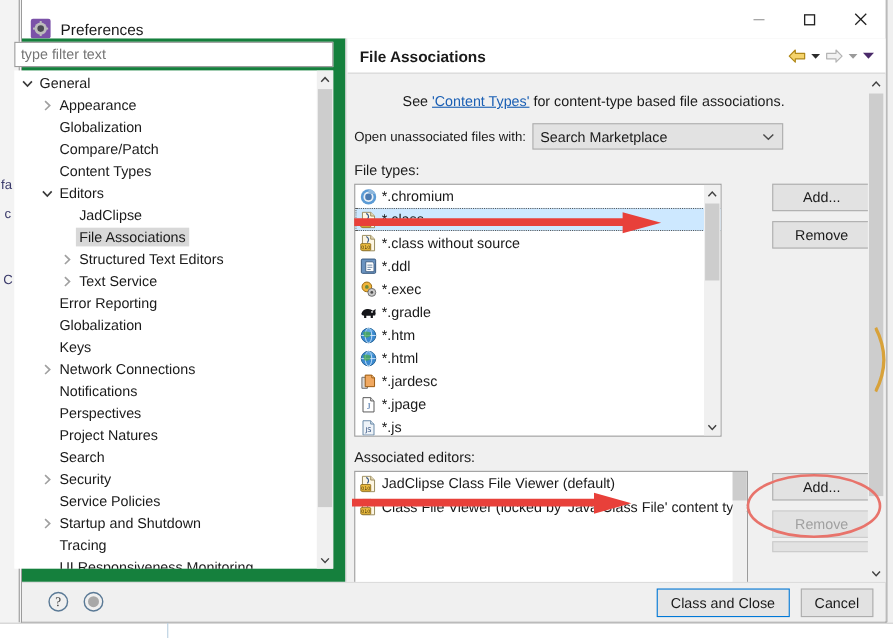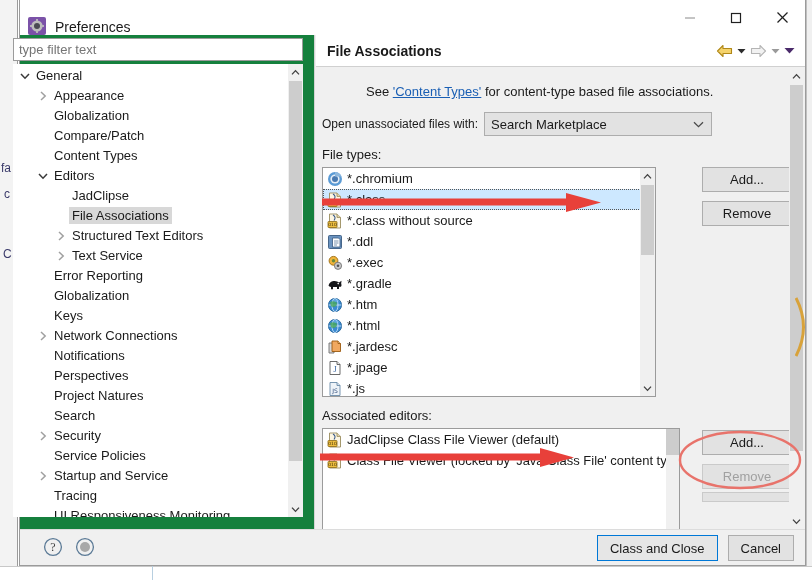--- a/index.html
+++ b/index.html
@@ -554,21 +554,21 @@
             <div class="tree-item lvl1">
               <span class="twisty"></span>
               <span class="tlabel">Service Policies</span>
             </div>
             <div class="tree-item lvl1">
               <span class="twisty">
                 <svg width="8" height="10" viewBox="0 0 8 10">
                   <path d="M2 1 L6.2 5 L2 9" fill="none" stroke="#a0a0a0" stroke-width="1.5"></path>
                 </svg>
               </span>
-              <span class="tlabel">Startup and Service</span>
+              <span class="tlabel">Startup and Shutdown</span>
             </div>
             <div class="tree-item lvl1">
               <span class="twisty"></span>
               <span class="tlabel">Tracing</span>
             </div>
             <div class="tree-item lvl1">
               <span class="twisty"></span>
               <span class="tlabel">UI Responsiveness Monitoring</span>
             </div>
           </div>

